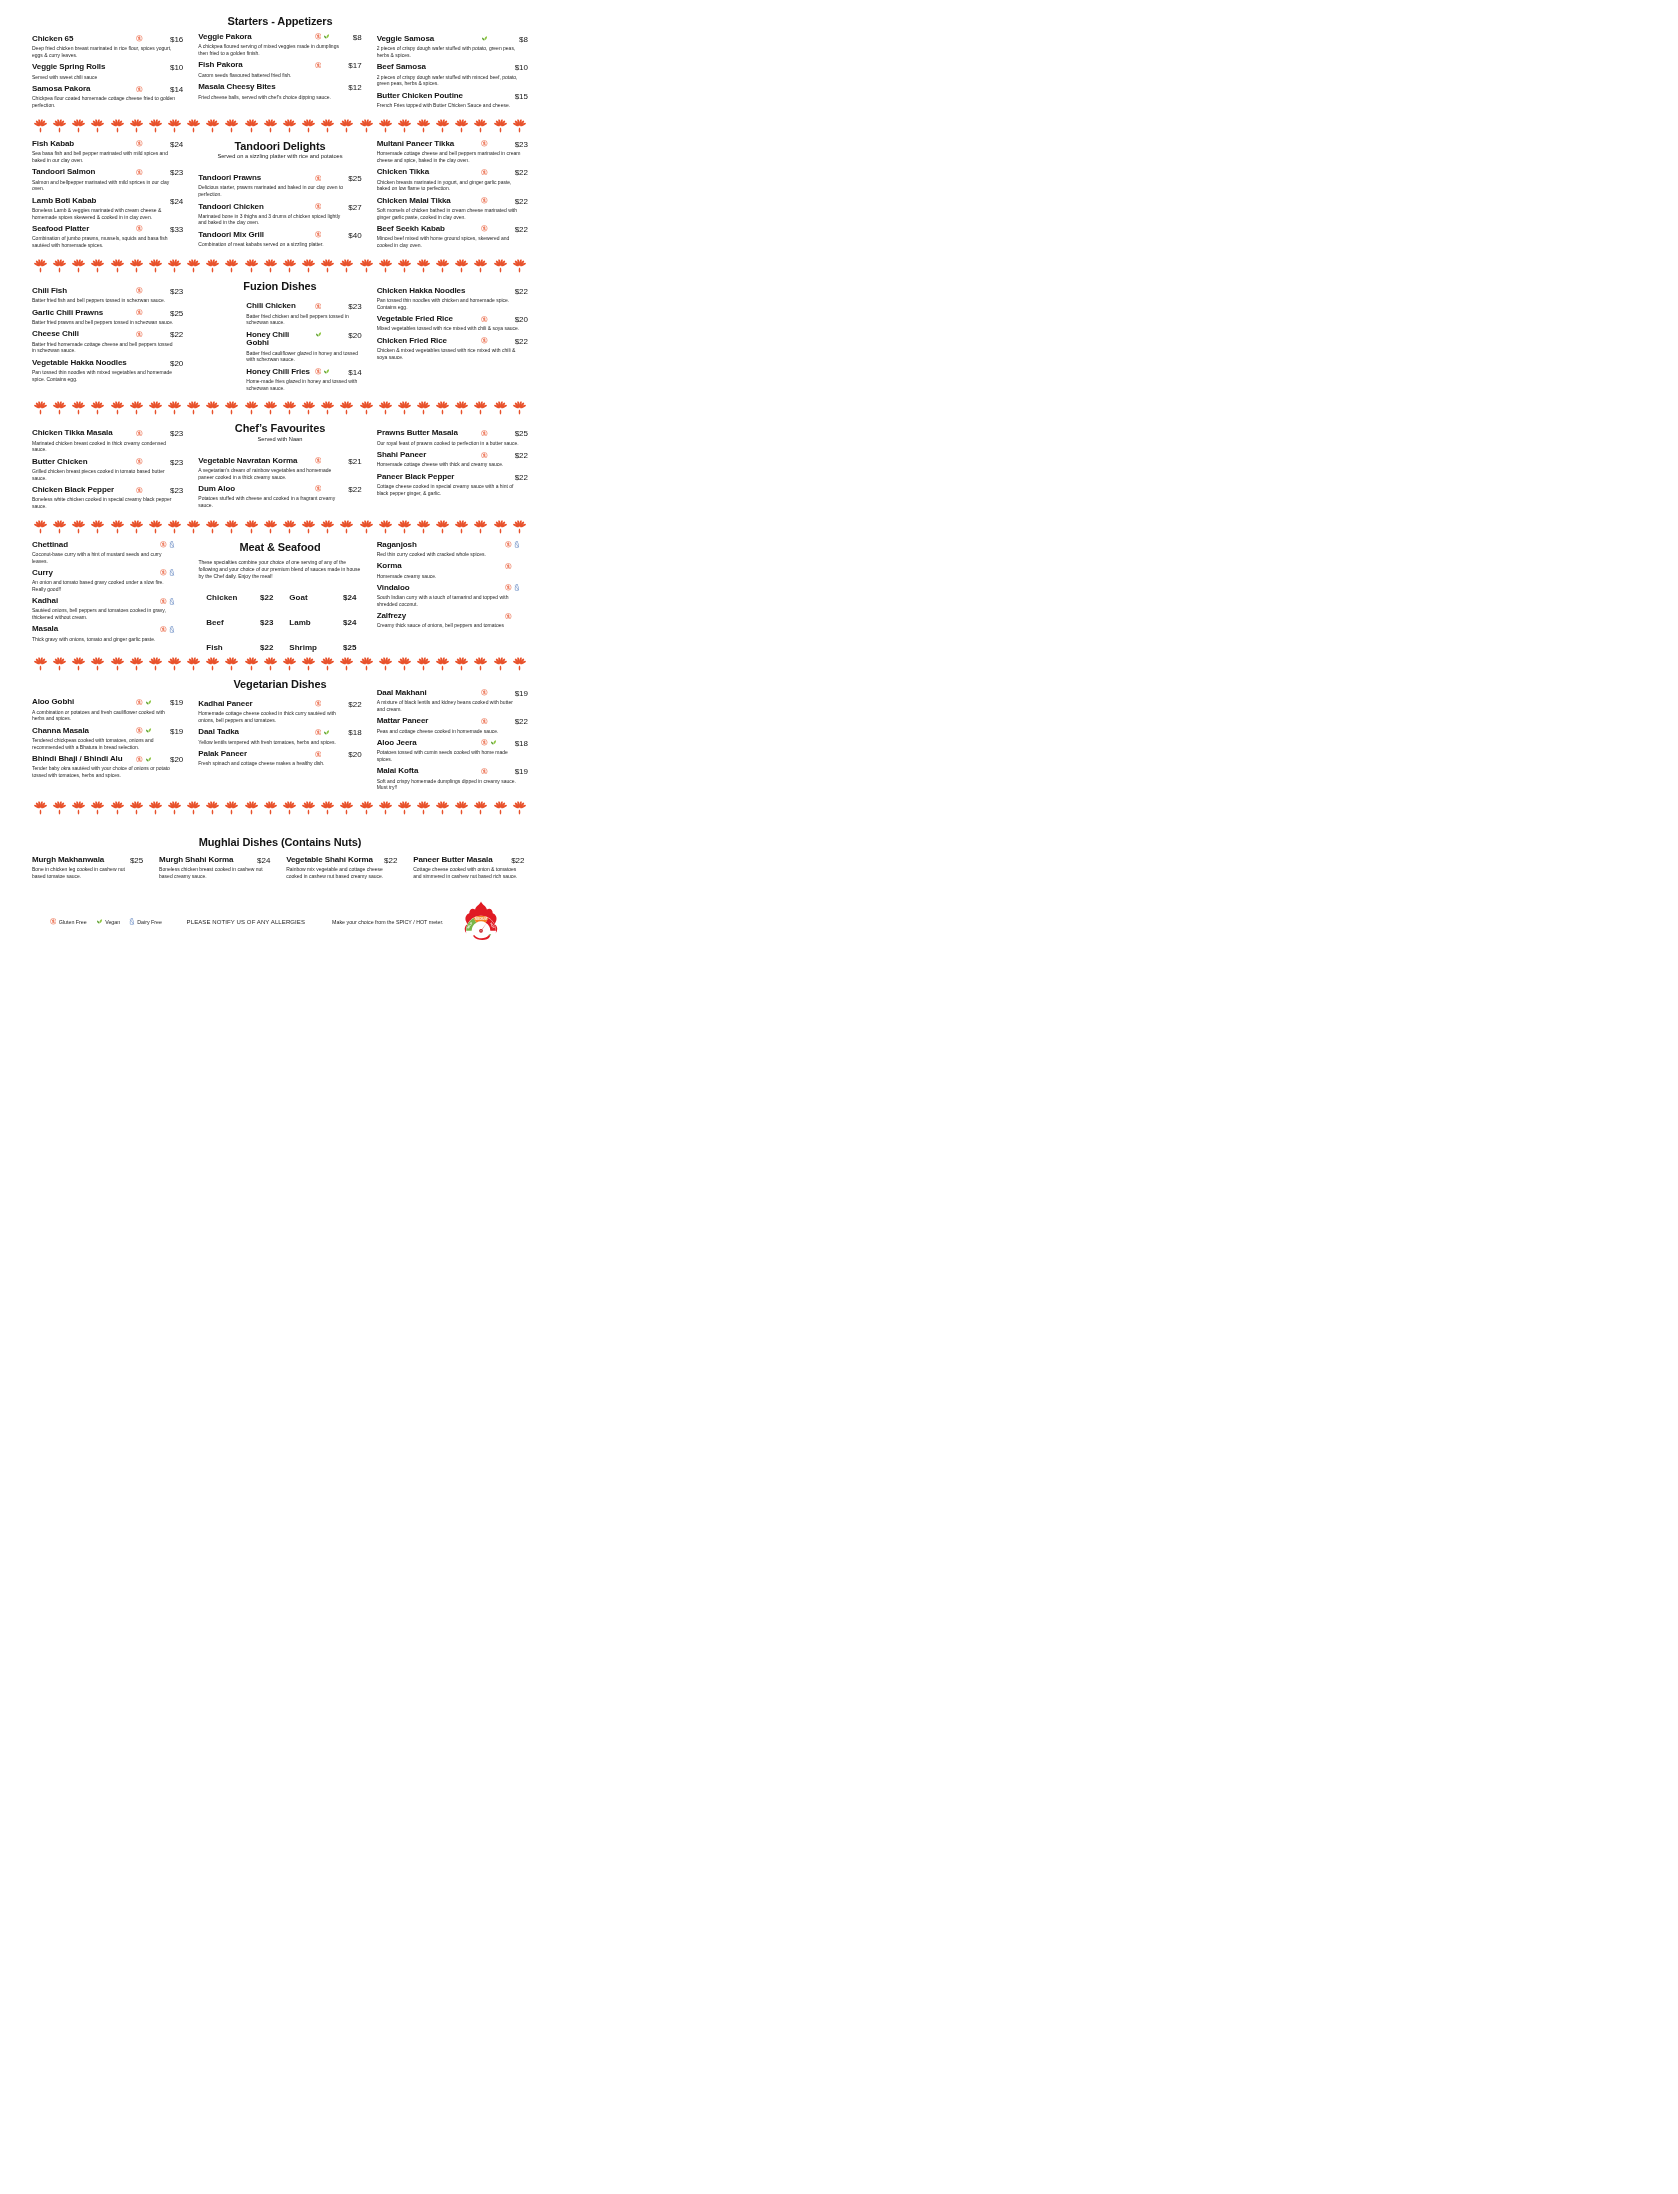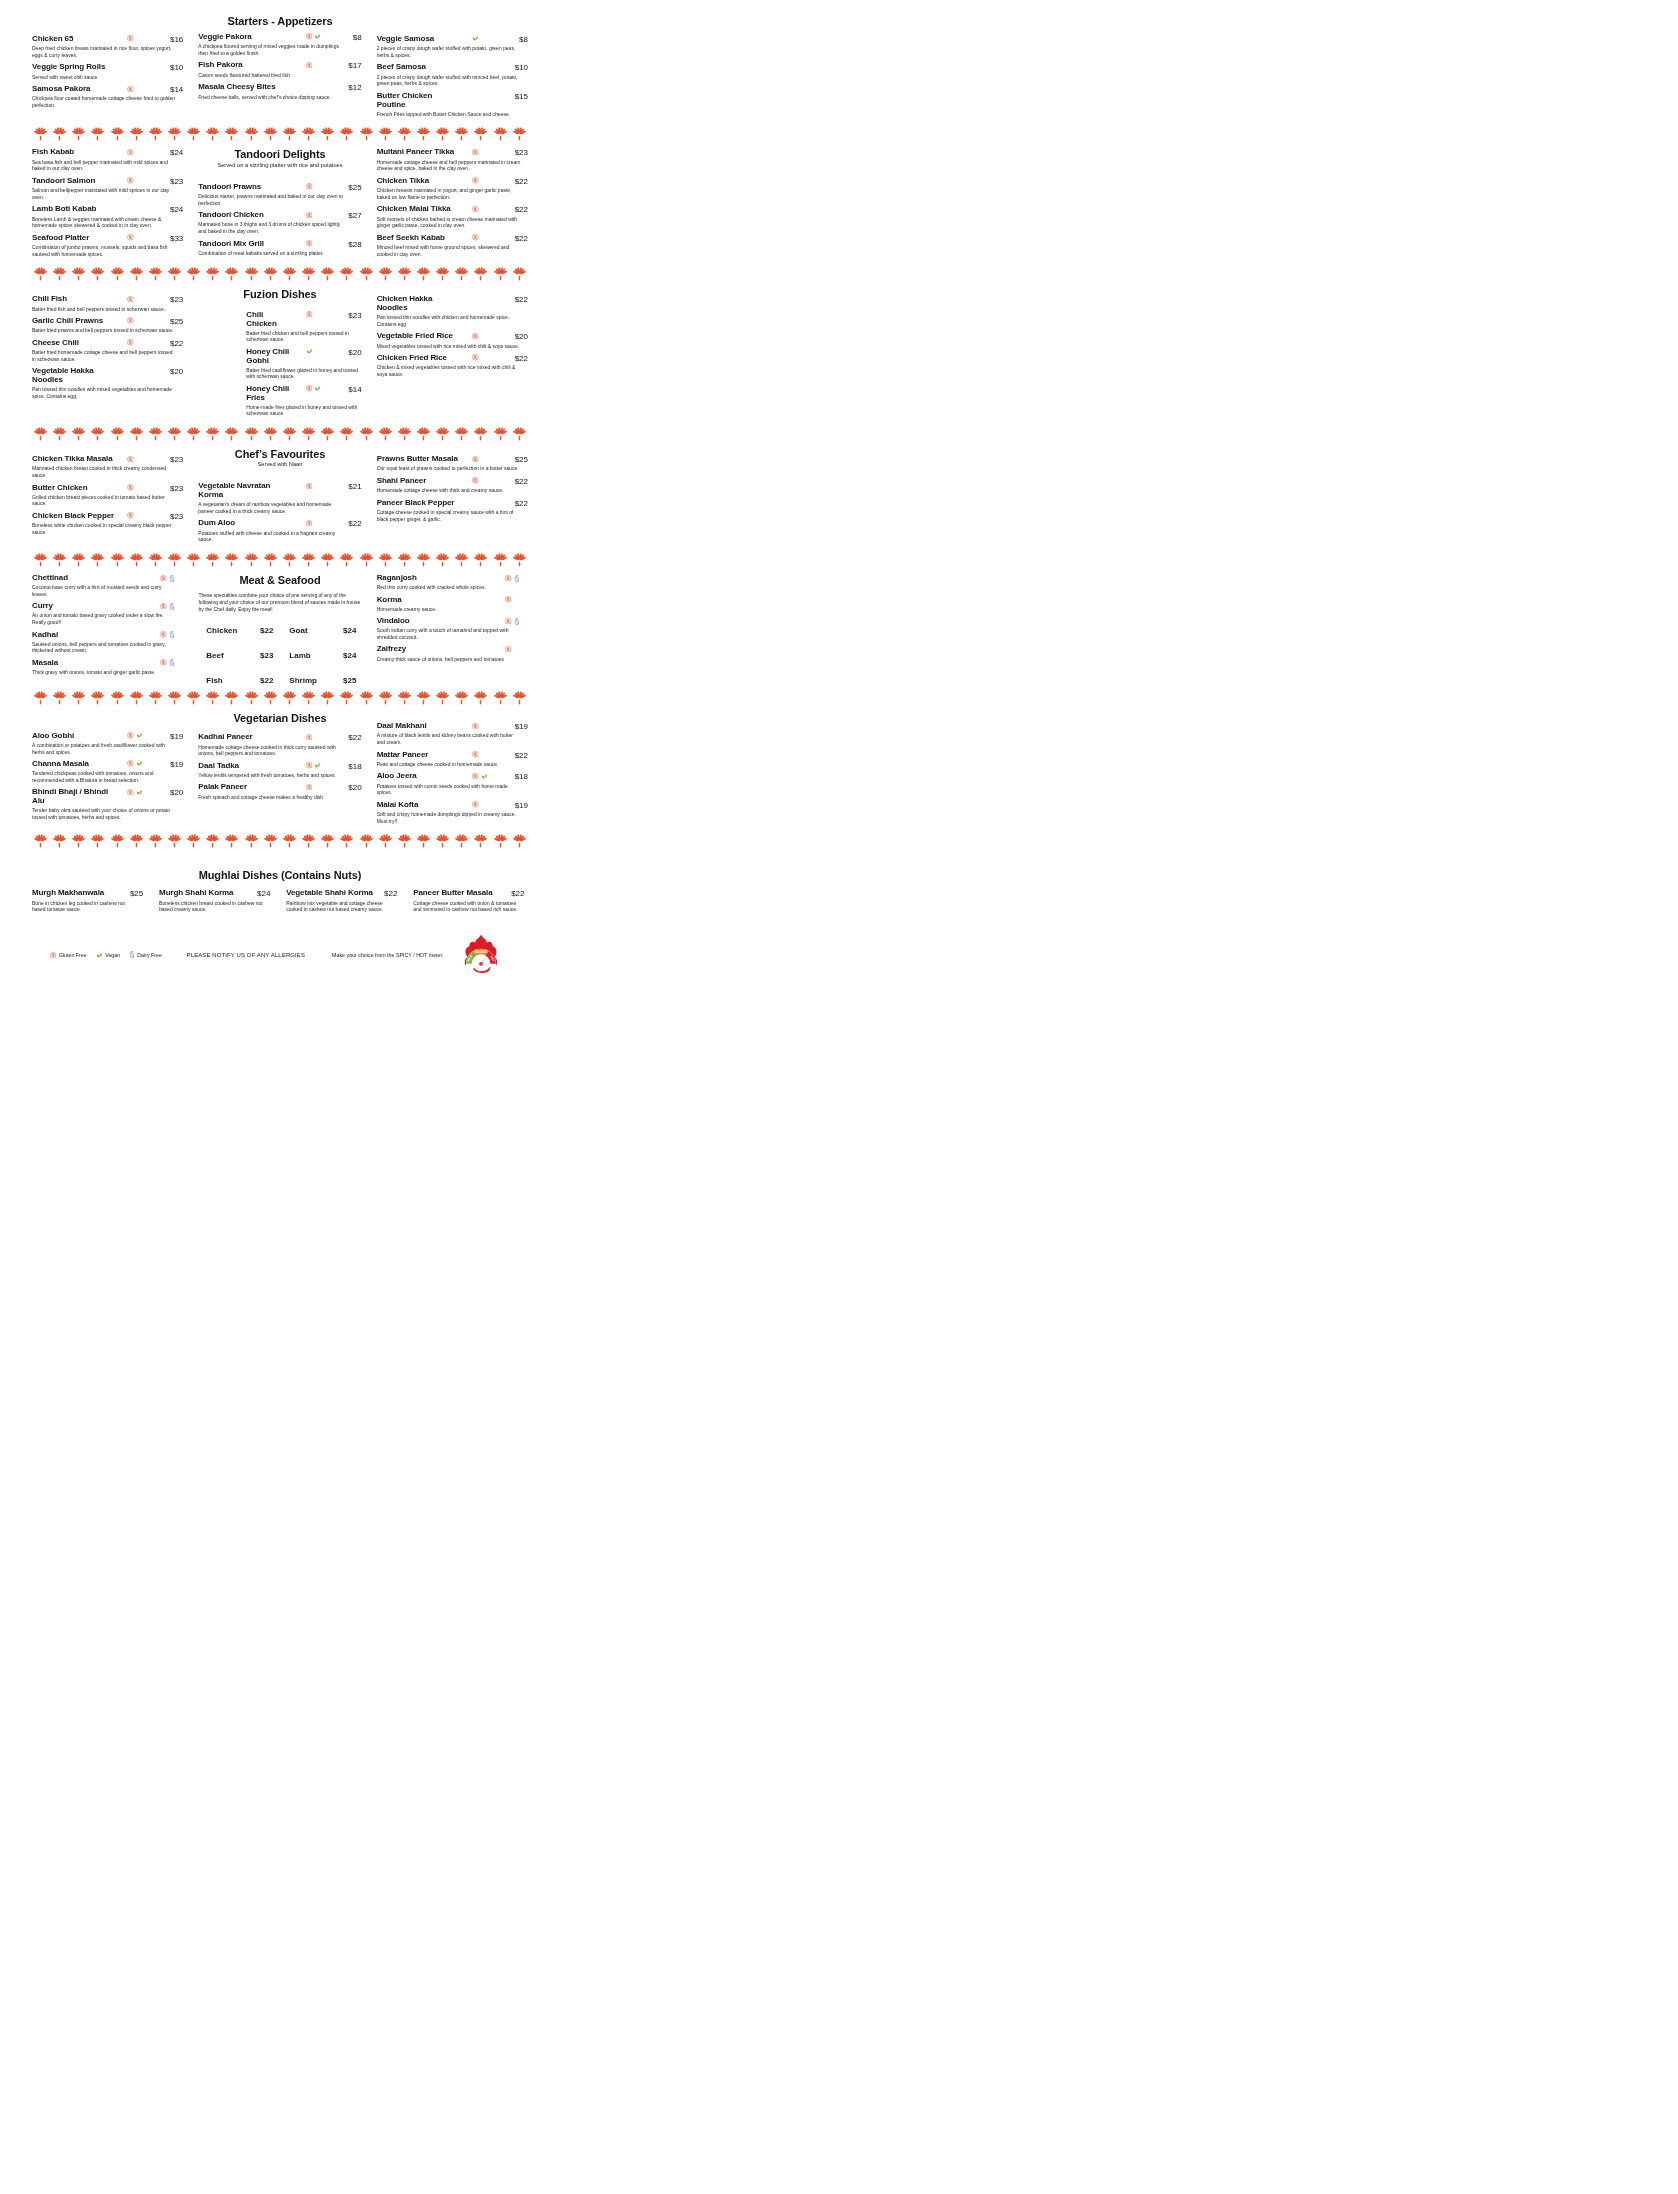--- a/index.html
+++ b/index.html
@@ -6,21 +6,21 @@
   body{width:560px;font-family:"Liberation Sans",sans-serif;color:#1b1b1b;}
   .page{padding:15px 32px 11.4px 32px;}
   .menu-section{display:grid;grid-template-columns:1fr 1.08fr 1fr;column-gap:15px;align-items:start;margin-bottom:0.9px;}
   .section-head{text-align:center;margin:0 0 6.1px 0;}
   .section-title{font-size:11px;font-weight:700;letter-spacing:-0.1px;margin:0;color:#141414;}
   .section-sub{font-size:5.7px;margin-top:1.3px;color:#222;}
   .pad-lg{padding-top:20px;}
   .pad-sm{padding-top:7px;}
   .pad-md{padding-top:10.5px;}
   .menu-item{margin-bottom:4.8px;}
-  .item-head{display:flex;align-items:flex-start;gap:11px;}
+  .item-head{display:flex;align-items:flex-start;gap:2px;}
   .item-title{font-size:8px;font-weight:700;line-height:1.1;letter-spacing:-0.1px;flex:1;color:#151515;}
   .item-icons{display:flex;gap:2.2px;min-width:23px;padding-top:0.4px;}
   .icn{display:inline-flex;}
   .item-price{font-size:8px;font-weight:400;min-width:22px;text-align:right;color:#151515;}
   .item-desc{font-size:5px;line-height:1.33;margin-top:1.3px;color:#1f1f1f;max-width:145px;}
   .mid-extra{margin-top:15px;}
   .meat-desc{font-size:5px;line-height:1.4;margin:0.9px auto 0 auto;max-width:163px;text-align:left;}
   .price-grid{display:grid;grid-template-columns:1fr 1fr;column-gap:20px;row-gap:5.7px;margin:13px 5.3px 0 8px;gap:16px;}
   .pg-cell{display:flex;justify-content:space-between;align-items:baseline;}
   .pg-label{font-size:8px;font-weight:700;}
@@ -654,21 +654,21 @@
                       <ellipse cx="8.2" cy="10.1" rx="1" ry="1.7" transform="rotate(-38 8.2 10.1)"></ellipse>
                       <ellipse cx="11.8" cy="10.1" rx="1" ry="1.7" transform="rotate(38 11.8 10.1)"></ellipse>
                       <ellipse cx="8.2" cy="12.7" rx="1" ry="1.7" transform="rotate(-38 8.2 12.7)"></ellipse>
                       <ellipse cx="11.8" cy="12.7" rx="1" ry="1.7" transform="rotate(38 11.8 12.7)"></ellipse>
                       <rect x="9.6" y="5" width="0.9" height="10.6"></rect>
                     </g>
                     <line x1="5.4" y1="4.3" x2="14.7" y2="15.7" stroke="#E8512B" stroke-width="1.2"></line>
                   </svg>
                 </span>
               </span>
-              <span class="item-price">$28</span>
+              <span class="item-price">$40</span>
             </div>
             <div class="item-desc">Combination of meat kababs served on a sizzling platter.</div>
           </div>
         </div>
     </div>
     <div class="col">
         <div class="menu-item">
           <div class="item-head">
             <span class="item-title">Multani Paneer Tikka</span>
             <span class="item-icons">

